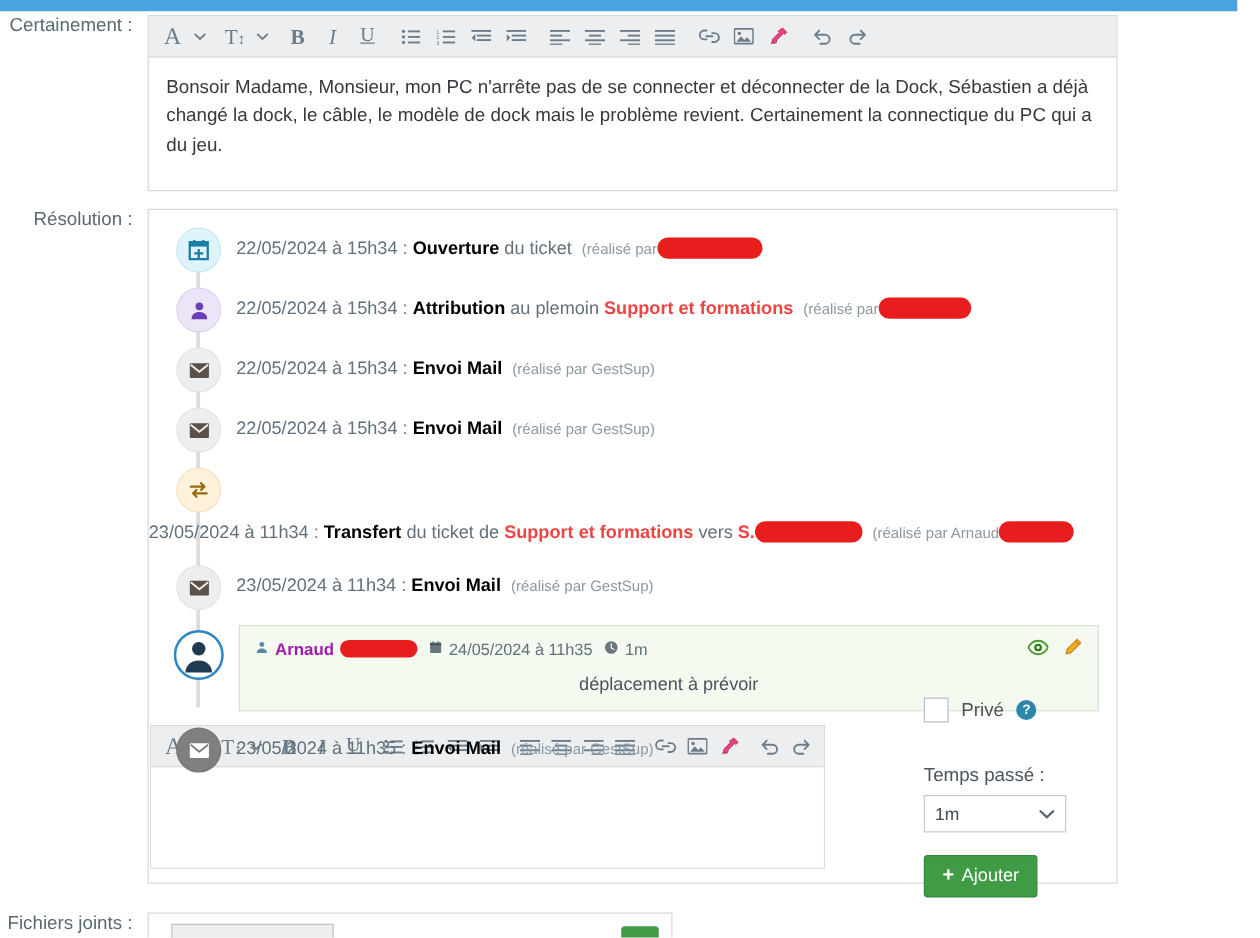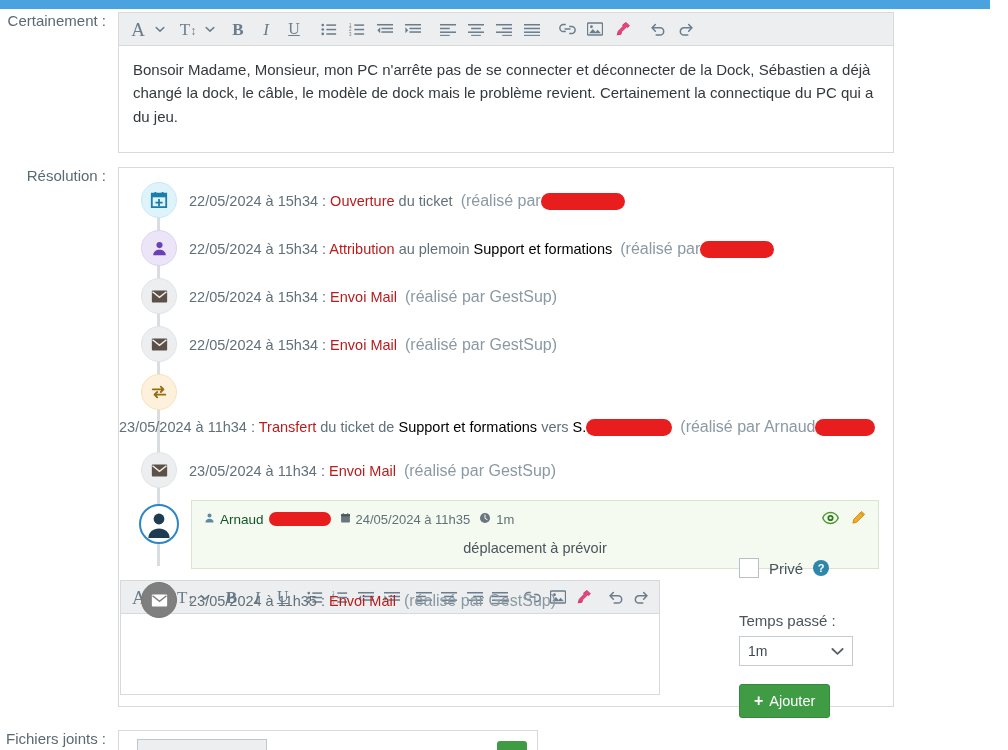--- a/index.html
+++ b/index.html
@@ -112,24 +112,24 @@
 
   .tl-text {
     padding-left: 12px;
     padding-top: 8px;
     font-size: 14.5px;
     color: #62707a;
     line-height: 1.35;
     white-space: nowrap;
   }
   .tl-date { color: #62707a; }
-  .tl-action { color: #b91c1c; font-weight: normal; }
-  .tl-group { color: #000000; font-weight: normal; }
+  .tl-action { color: #000000; font-weight: bold; }
+  .tl-group { color: #ef4444; font-weight: bold; }
   .tl-by {
-    font-size: 16px; color: #8b99a3;
+    font-size: 12px; color: #8b99a3;
     margin-left: 4px;
   }
   .redact {
     display: inline-block;
     background: #e81d1d;
     border-radius: 9px;
     height: 14px;
     vertical-align: middle;
     position: relative;
     top: -1px;
@@ -165,21 +165,21 @@
     border: 1px solid #d8e4d0;
     background: #f4faf0;
     padding: 9px 12px 12px 12px;
     position: relative;
   }
   .comment-head {
     display: flex; align-items: center;
     font-size: 13.5px; color: #62707a;
     gap: 5px;
   }
-  .comment-author { color: #14532d; font-weight: normal; }
+  .comment-author { color: #a21caf; font-weight: bold; }
   .comment-meta { color: #62707a; font-size: 13px; }
   .comment-actions {
     margin-left: auto; display: flex; gap: 11px; align-items: center;
   }
   .comment-body {
     margin-top: 11px;
     font-size: 14.5px; color: #4a545c; text-align: center;
   }
 
   

